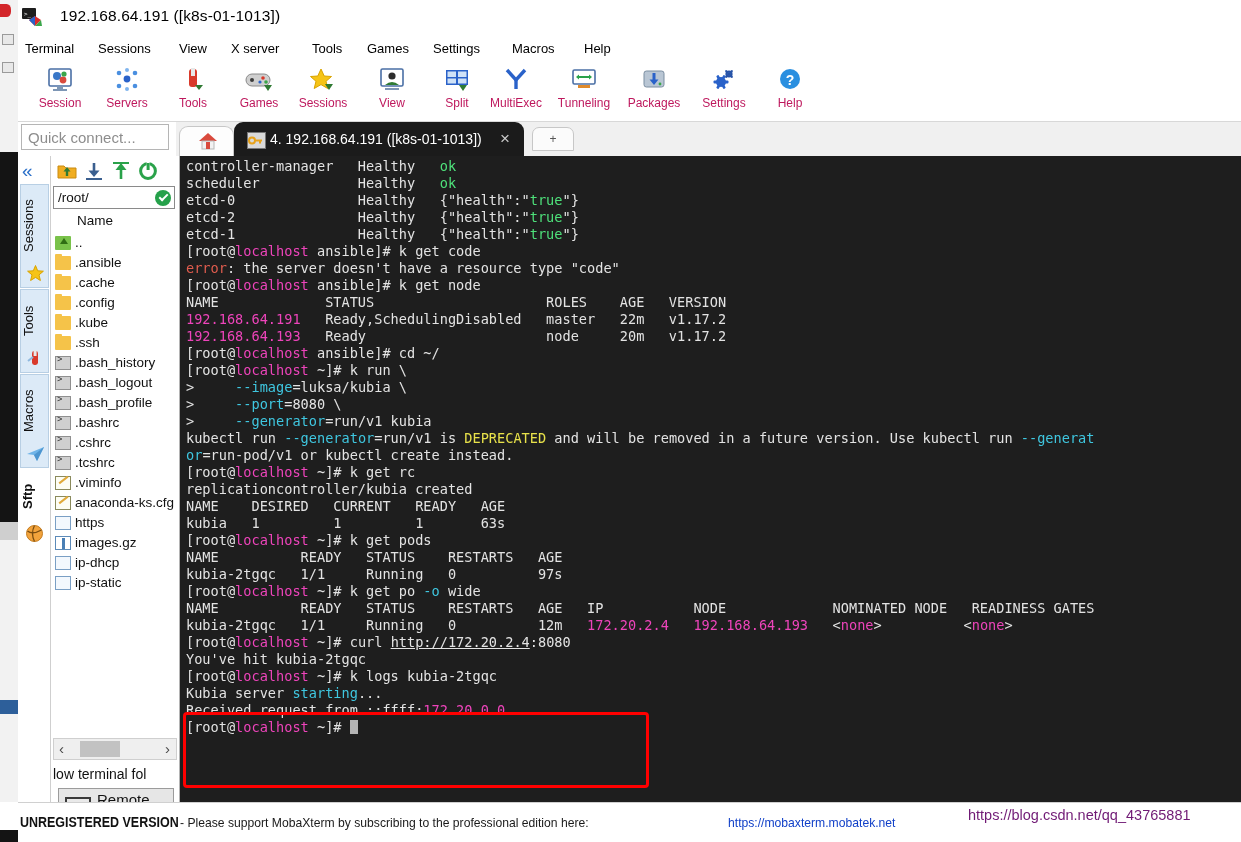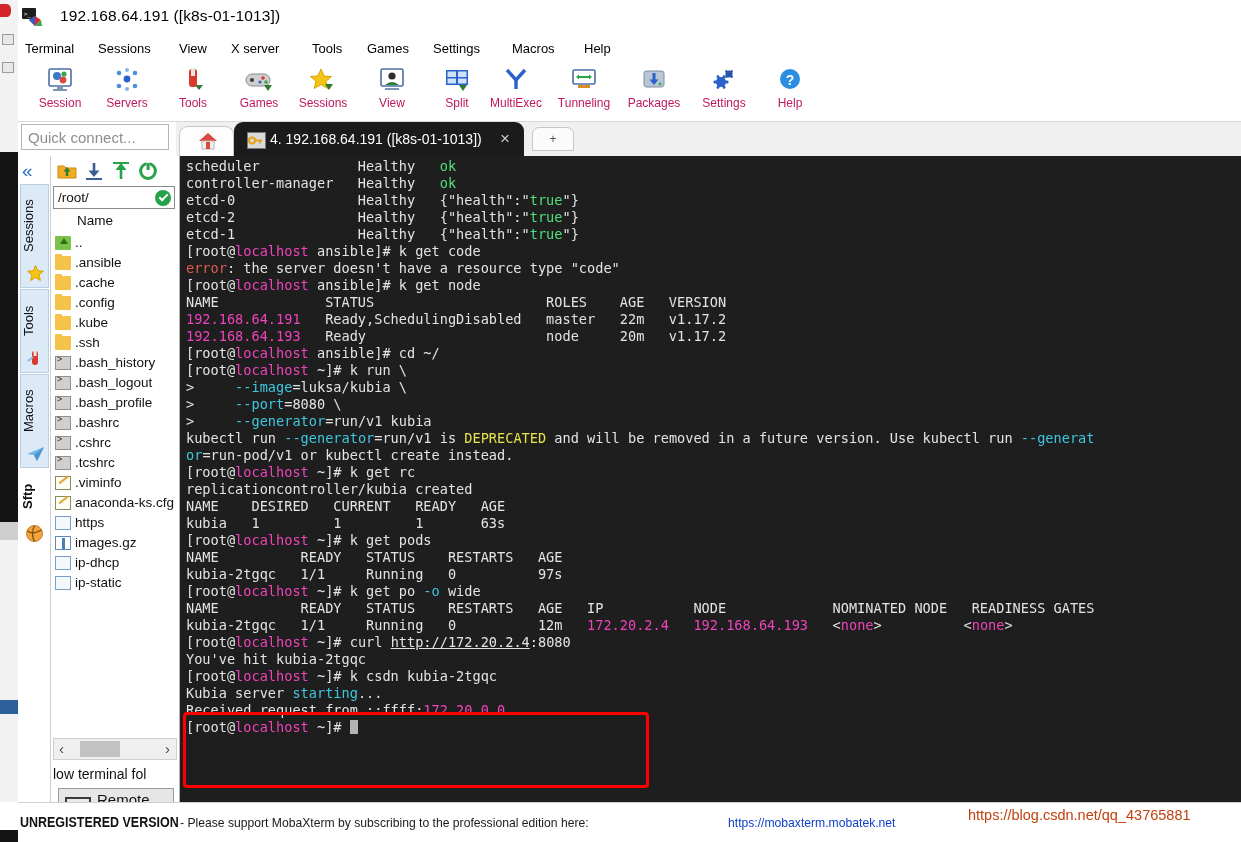--- a/index.html
+++ b/index.html
@@ -121,21 +121,21 @@
   #redbox{position:absolute;left:3px;top:556px;width:466px;height:76px;border:3px solid #ff0000;border-radius:4px;
       box-sizing:border-box;pointer-events:none;}
 
   
   #nagbar{position:absolute;left:0;top:802px;width:1223px;height:40px;background:#ffffff;border-top:1px solid #d0d0d0;}
   #nag-un{position:absolute;left:2px;top:11px;font-size:14.5px;font-weight:bold;color:#111;
       font-family:"Liberation Sans Narrow","Liberation Sans",sans-serif;transform:scaleX(.86);transform-origin:left center;}
   #nag-txt{position:absolute;left:162px;top:12px;font-size:13.5px;color:#1a1a1a;transform:scaleX(.9);transform-origin:left center;}
   #nag-link{position:absolute;left:710px;top:12px;font-size:13.5px;color:#1140c8;text-decoration:none;cursor:pointer;
       transform:scaleX(.9);transform-origin:left center;}
-  #watermark{position:absolute;left:950px;top:807px;font-size:14.5px;color:#c2410c;white-space:nowrap;pointer-events:none;}
+  #watermark{position:absolute;left:950px;top:807px;font-size:14.5px;color:#701a75;white-space:nowrap;pointer-events:none;}
 </style>
 </head>
 <body>
 
 <div id="desktop-backdrop">
   <div class="bd-seg bd-white" style="top:0;height:152px;"></div>
   <div class="bd-red-dot"></div>
   <div class="bd-tiny" style="top:34px;"></div>
   <div class="bd-tiny" style="top:62px;"></div>
   <div class="bd-seg bd-dark" style="top:152px;height:370px;"></div>
@@ -532,22 +532,22 @@
 
       <div id="remote-btn">
         <div class="rm-ic"></div>
         <div class="rm-t1">Remote</div>
         <div class="rm-t2">monitoring</div>
       </div>
     </div>
 
     <div id="terminal">
       <div id="term-inner">
+          <div class="tline"><span class="c-white">controller-manager   Healthy   </span><span class="c-green">ok</span></div>
           <div class="tline"><span class="c-white">scheduler            Healthy   </span><span class="c-green">ok</span></div>
-          <div class="tline"><span class="c-white">controller-manager   Healthy   </span><span class="c-green">ok</span></div>
           <div class="tline"><span class="c-white">etcd-0               Healthy   {"health":"</span><span class="c-green">true</span><span class="c-white">"}</span></div>
           <div class="tline"><span class="c-white">etcd-2               Healthy   {"health":"</span><span class="c-green">true</span><span class="c-white">"}</span></div>
           <div class="tline"><span class="c-white">etcd-1               Healthy   {"health":"</span><span class="c-green">true</span><span class="c-white">"}</span></div>
           <div class="tline"><span class="c-white">[root@</span><span class="c-magenta">localhost</span><span class="c-white"> ansible]# k get code</span></div>
           <div class="tline"><span class="c-red">error</span><span class="c-white">: the server doesn't have a resource type "code"</span></div>
           <div class="tline"><span class="c-white">[root@</span><span class="c-magenta">localhost</span><span class="c-white"> ansible]# k get node</span></div>
           <div class="tline"><span class="c-white">NAME             STATUS                     ROLES    AGE   VERSION</span></div>
           <div class="tline"><span class="c-magenta">192.168.64.191</span><span class="c-white">   Ready,SchedulingDisabled   master   22m   v1.17.2</span></div>
           <div class="tline"><span class="c-magenta">192.168.64.193</span><span class="c-white">   Ready                      node     20m   v1.17.2</span></div>
           <div class="tline"><span class="c-white">[root@</span><span class="c-magenta">localhost</span><span class="c-white"> ansible]# cd ~/</span></div>
@@ -562,21 +562,21 @@
           <div class="tline"><span class="c-white">NAME    DESIRED   CURRENT   READY   AGE</span></div>
           <div class="tline"><span class="c-white">kubia   1         1         1       63s</span></div>
           <div class="tline"><span class="c-white">[root@</span><span class="c-magenta">localhost</span><span class="c-white"> ~]# k get pods</span></div>
           <div class="tline"><span class="c-white">NAME          READY   STATUS    RESTARTS   AGE</span></div>
           <div class="tline"><span class="c-white">kubia-2tgqc   1/1     Running   0          97s</span></div>
           <div class="tline"><span class="c-white">[root@</span><span class="c-magenta">localhost</span><span class="c-white"> ~]# k get po </span><span class="c-cyan">-o</span><span class="c-white"> wide</span></div>
           <div class="tline"><span class="c-white">NAME          READY   STATUS    RESTARTS   AGE   IP           NODE             NOMINATED NODE   READINESS GATES</span></div>
           <div class="tline"><span class="c-white">kubia-2tgqc   1/1     Running   0          12m   </span><span class="c-magenta">172.20.2.4</span><span class="c-white">   </span><span class="c-magenta">192.168.64.193</span><span class="c-white">   &lt;</span><span class="c-magenta">none</span><span class="c-white">&gt;          &lt;</span><span class="c-magenta">none</span><span class="c-white">&gt;</span></div>
           <div class="tline"><span class="c-white">[root@</span><span class="c-magenta">localhost</span><span class="c-white"> ~]# curl </span><span class="c-link">http://172.20.2.4</span><span class="c-white">:8080</span></div>
           <div class="tline"><span class="c-white">You've hit kubia-2tgqc</span></div>
-          <div class="tline"><span class="c-white">[root@</span><span class="c-magenta">localhost</span><span class="c-white"> ~]# k csdn kubia-2tgqc</span></div>
+          <div class="tline"><span class="c-white">[root@</span><span class="c-magenta">localhost</span><span class="c-white"> ~]# k logs kubia-2tgqc</span></div>
           <div class="tline"><span class="c-white">Kubia server </span><span class="c-cyan">starting</span><span class="c-white">...</span></div>
           <div class="tline"><span class="c-white">Received request from ::ffff:</span><span class="c-magenta">172.20.0.0</span></div>
           <div class="tline"><span class="c-white">[root@</span><span class="c-magenta">localhost</span><span class="c-white"> ~]# </span><span class="cursor"></span></div>
         </div>
       <div id="redbox"></div>
     </div>
   </div>
 
   <div id="nagbar">
     <div id="nag-un">UNREGISTERED VERSION</div>

